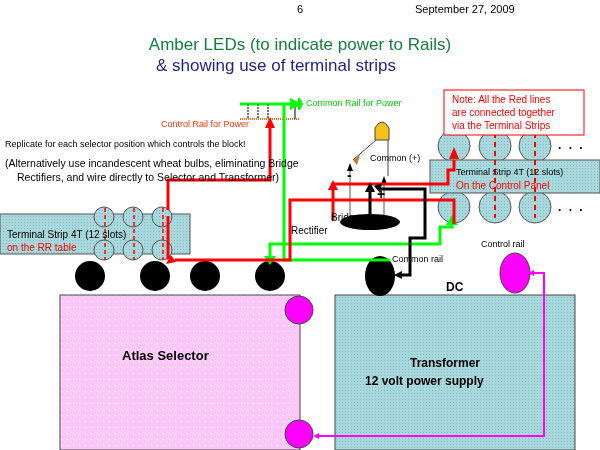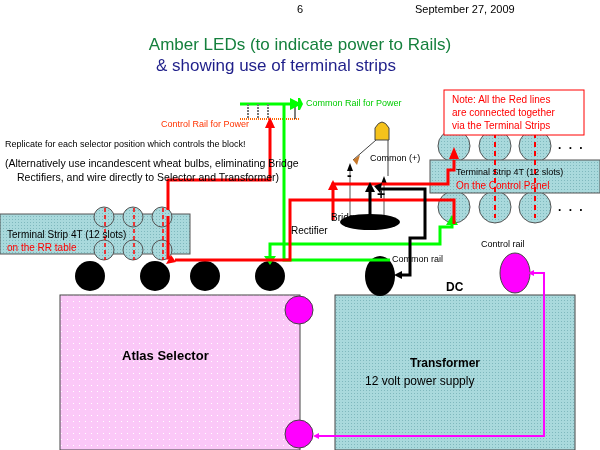--- a/index.html
+++ b/index.html
@@ -153,13 +153,13 @@
 <div class="lbl" style="left:456px;top:167px;font-size:9px;color:#000;">Terminal Strip 4T (12 slots)</div>
 <div class="lbl" style="left:456px;top:180px;font-size:10px;color:#ff0000;">On the Control Panel</div>
 <div class="lbl" style="left:558px;top:138px;font-size:12px;font-weight:bold;color:#000;letter-spacing:2px;">. . .</div>
 <div class="lbl" style="left:558px;top:200px;font-size:12px;font-weight:bold;color:#000;letter-spacing:2px;">. . .</div>
 
 <div class="lbl" style="left:7px;top:229px;font-size:10px;color:#000;">Terminal Strip 4T (12 slots)</div>
 <div class="lbl" style="left:7px;top:242px;font-size:10px;color:#ff0000;">on the RR table</div>
 
 <div class="lbl" style="left:122px;top:348px;font-size:13px;font-weight:bold;color:#000;">Atlas Selector</div>
 <div class="lbl" style="left:410px;top:356px;font-size:12px;font-weight:bold;color:#000;">Transformer</div>
-<div class="lbl" style="left:365px;top:374px;font-size:12px;font-weight:normal;color:#000;">12 volt power supply</div>
+<div class="lbl" style="left:365px;top:374px;font-size:12px;font-weight:bold;color:#000;">12 volt power supply</div>
 
 </body></html>

